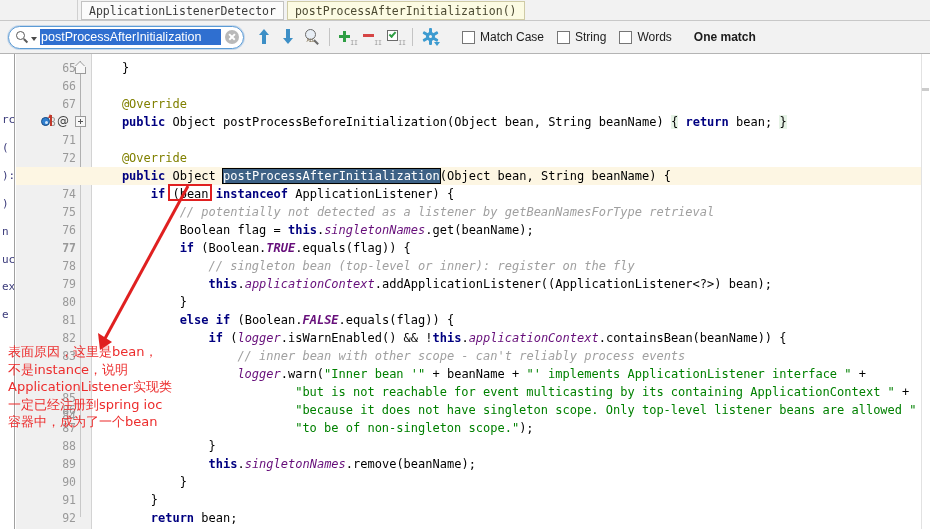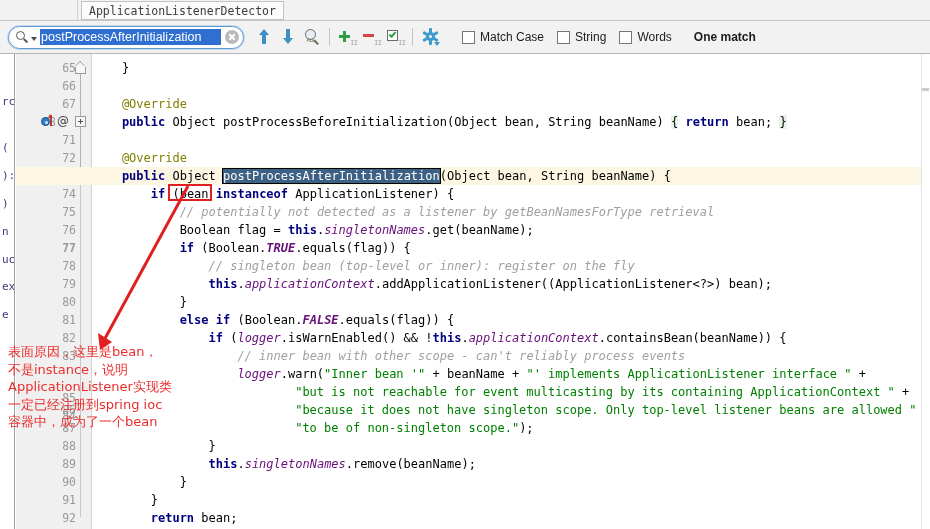--- a/index.html
+++ b/index.html
@@ -331,20 +331,21 @@
   }
 </style>
 </head>
 <body>
 
 <div id="app">
 
   <div class="topstrip">
     <div class="leftgap"></div>
     <div class="crumb">ApplicationListenerDetector</div>
+    <div class="crumb active">postProcessAfterInitialization()</div>
   </div>
 
   <div class="findbar">
 
     <div class="searchbox">
       <span class="mag">
         <span class="ring"></span>
           <span class="handle"></span>
       </span>
       <span class="caretdown"></span>
@@ -407,21 +408,21 @@
     <div class="checkopt">
       <span class="cbox"></span>
       <span class="lbl2">Words</span>
     </div>
 
     <span class="matchcount">One match</span>
   </div>
 
   <div class="editor">
     <div class="leftclip" id="leftclip">
-        <div class="ln" style="top: 41px;">rc</div>
+        <div class="ln" style="top: 59px;">rc</div>
         <div class="ln" style="top: 86.9px;">(</div>
         <div class="ln" style="top: 114.8px;">):</div>
         <div class="ln" style="top: 142.7px;">)</div>
         <div class="ln" style="top: 170.6px;">n</div>
         <div class="ln" style="top: 198.5px;">uc</div>
         <div class="ln" style="top: 226.4px;">ex</div>
         <div class="ln" style="top: 254.3px;">e</div>
       </div>
     <div class="gutter"></div>
     <div class="foldcol">

